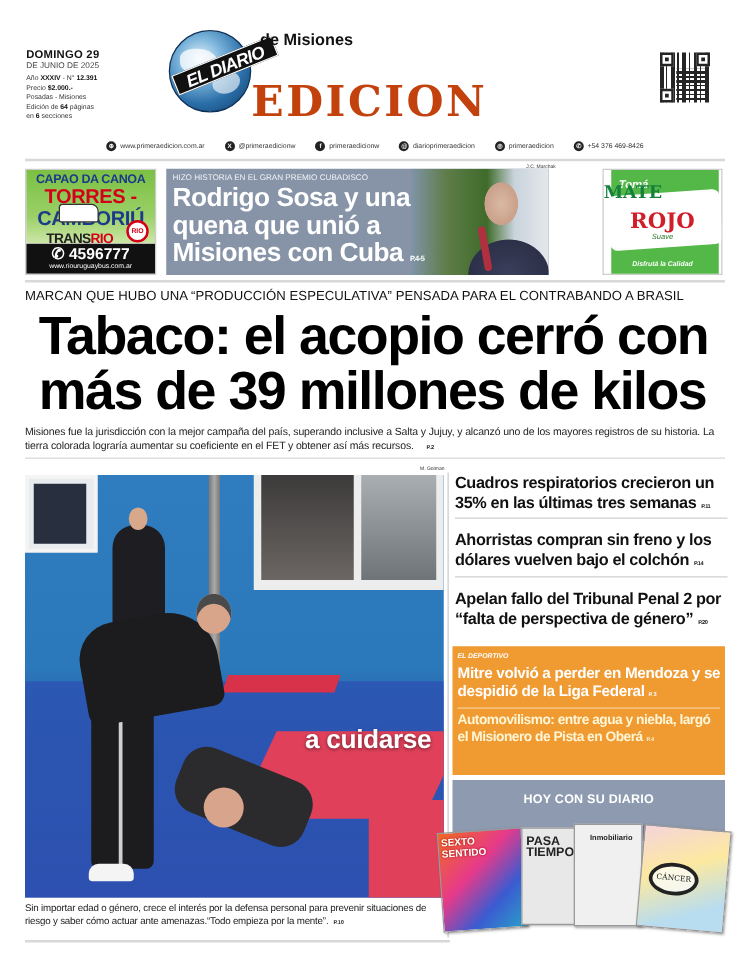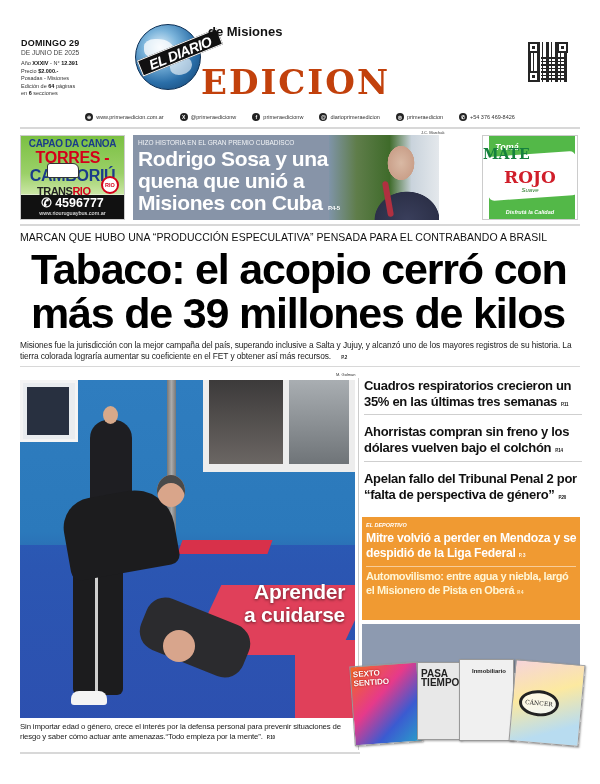--- a/index.html
+++ b/index.html
@@ -266,21 +266,20 @@
   <div class="woman"></div>
   <div class="downed"></div>
   <div class="downed-head"></div>
   <div class="man">
     <div class="legs"></div>
     <div class="torso"></div>
     <div class="head"></div>
     <div class="shoe"></div>
   </div>
   <div class="photo-title">
-    <div>Aprender</div>
     <div>a cuidarse</div>
   </div>
 </div>
 <p class="caption">
   <span>Sin importar edad o género, crece el interés por la defensa personal para prevenir situaciones de riesgo y saber cómo actuar ante amenazas.“Todo empieza por la mente”.</span>
   <span class="page">P.10</span>
 </p>
 <div class="bottom-rule"></div>
 
 <div class="col-divider"></div>
@@ -304,20 +303,21 @@
   <div class="s1">
     <span>Mitre volvió a perder en Mendoza y se despidió de la Liga Federal</span><span class="page">P. 3</span>
   </div>
   <div class="sep"></div>
   <div class="s2">
     <span>Automovilismo: entre agua y niebla, largó el Misionero de Pista en Oberá</span><span class="page">P. 4</span>
   </div>
 </div>
 
 <div class="today-box">
+  <div class="label">HOY CON SU DIARIO</div>
   <div class="mag sexto">
       <span>SEXTO SENTIDO</span>
     </div>
   <div class="mag pasa">
       <span>PASA TIEMPO</span>
     </div>
   <div class="mag inmo">
       <span>Inmobiliario</span>
     </div>
   <div class="mag cancer">

